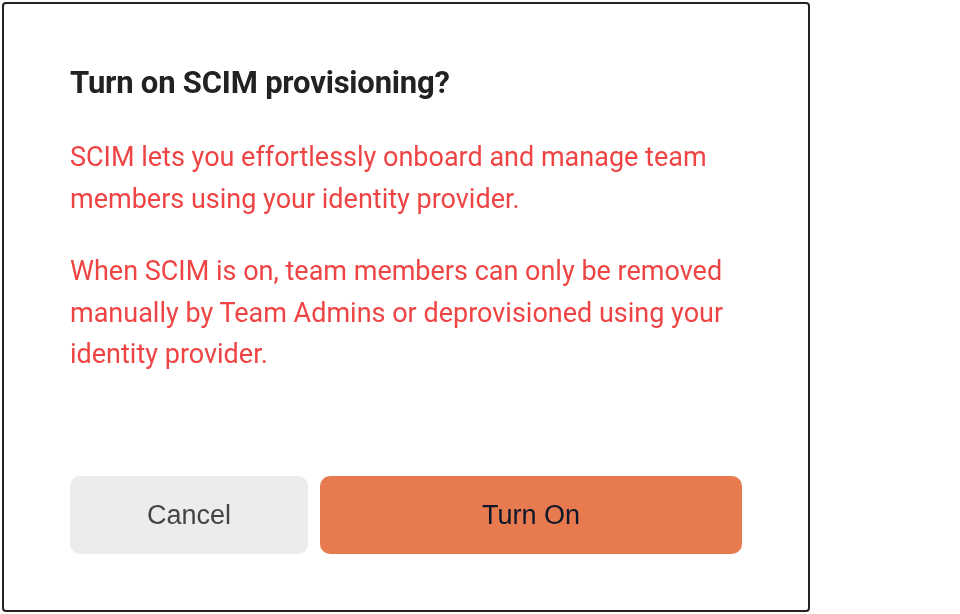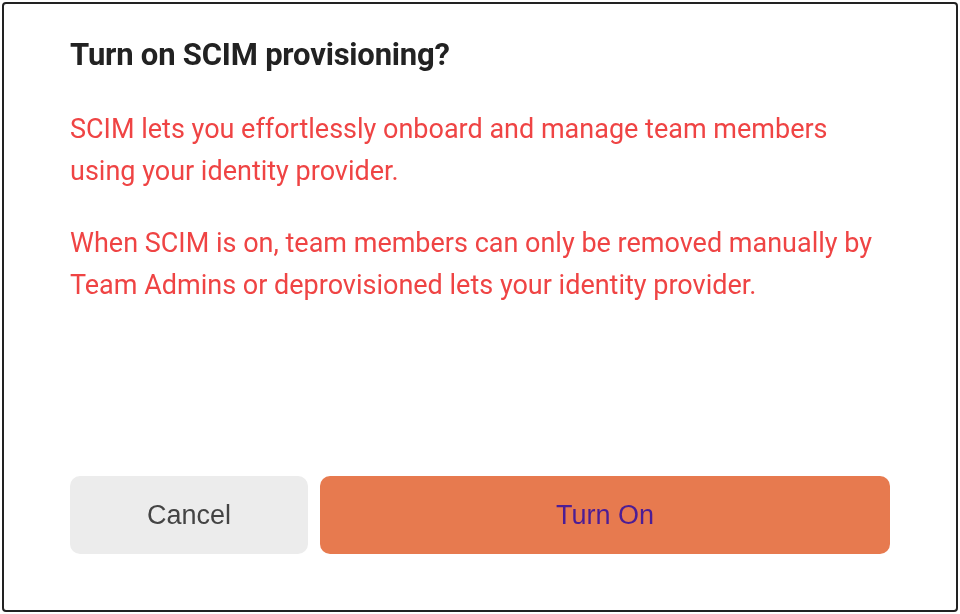--- a/index.html
+++ b/index.html
@@ -10,27 +10,27 @@
     body {
       font-family: -apple-system, BlinkMacSystemFont, "Segoe UI", Roboto, Helvetica, Arial, sans-serif;
       background: #ffffff;
       width: 960px;
       height: 614px;
       display: flex;
       align-items: flex-start;
       justify-content: flex-start;
     }
     .dialog {
-      width: 956px;
+      width: 808px;
       height: 610px;
       margin: 2px;
       border: 2px solid #222;
       border-radius: 4px;
       background: #ffffff;
-      padding: 32px 66px 56px 66px;
+      padding: 60px 66px 56px 66px;
       display: flex;
       flex-direction: column;
     }
     .dialog-title {
       font-size: 31px;
       font-weight: 700;
       color: #222;
       margin-bottom: 36px;
       letter-spacing: -0.2px;
     }
@@ -61,29 +61,29 @@
       justify-content: center;
     }
     .btn-cancel {
       width: 238px;
       background: #ececec;
       color: #444;
     }
     .btn-primary {
       flex: 1;
       background: #e77a4f;
-      color: #4c1d95;
+      color: #0f172a;
     }
   </style>
 </head>
 <body>
 
 <div class="dialog">
   <h1 class="dialog-title">Turn on SCIM provisioning?</h1>
   <div class="dialog-body">
     <p>SCIM lets you effortlessly onboard and manage team members using your identity provider.</p>
-    <p>When SCIM is on, team members can only be removed manually by Team Admins or deprovisioned lets your identity provider.</p>
+    <p>When SCIM is on, team members can only be removed manually by Team Admins or deprovisioned using your identity provider.</p>
   </div>
   <div class="dialog-actions">
     <button class="btn btn-cancel">Cancel</button>
     <button class="btn btn-primary">Turn On</button>
   </div>
 </div>
 
 </body></html>

